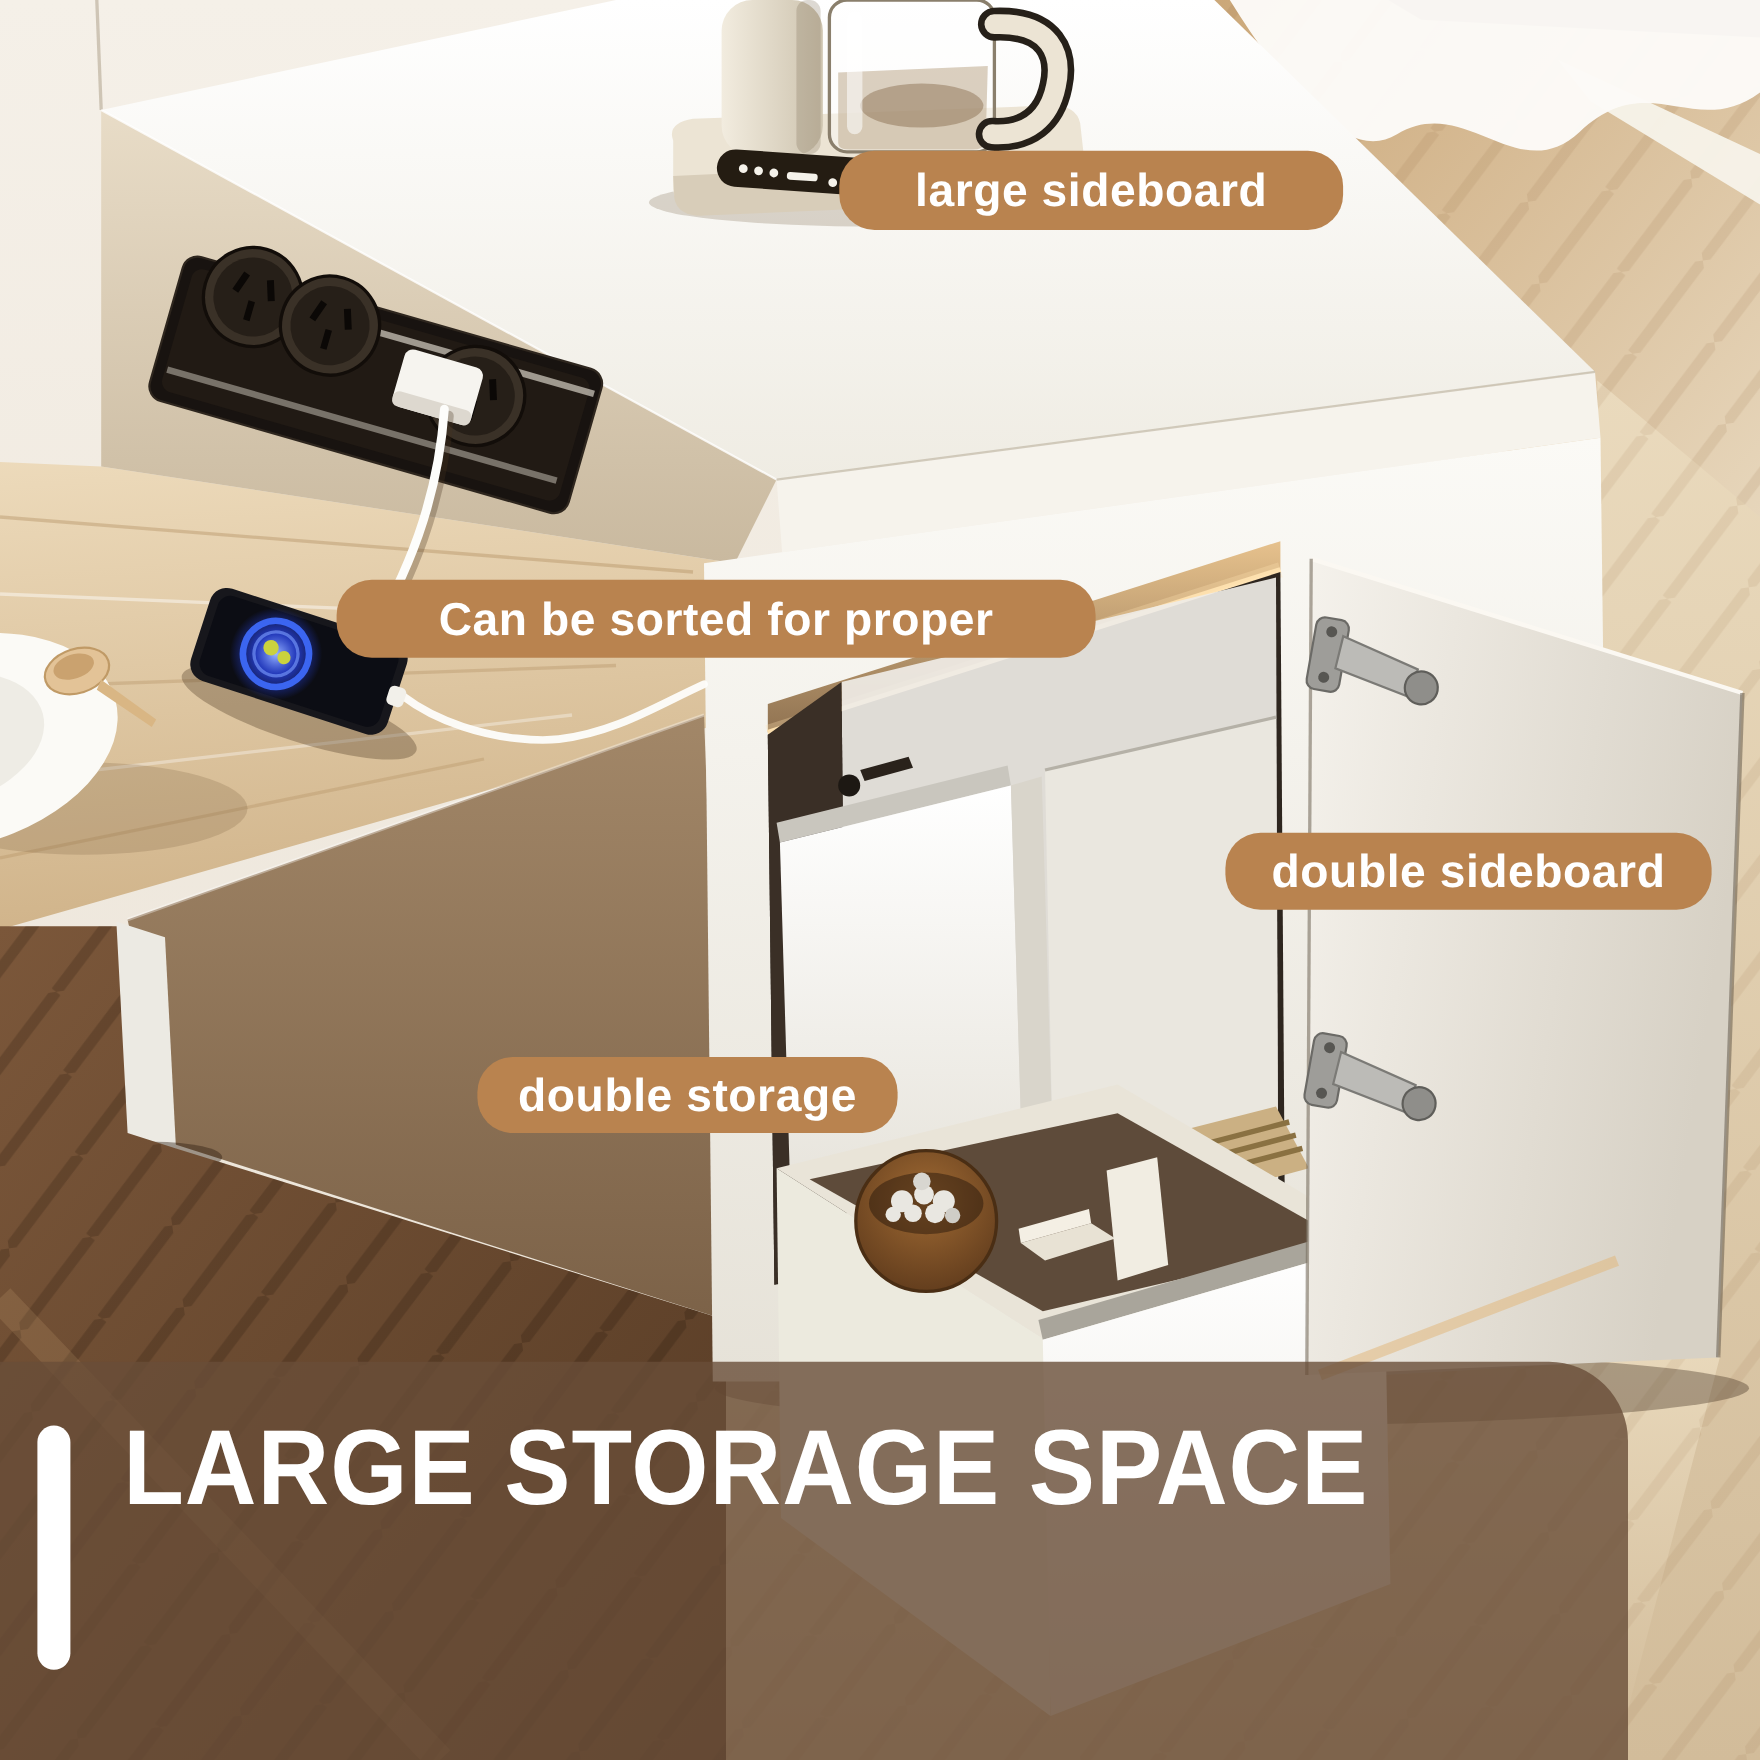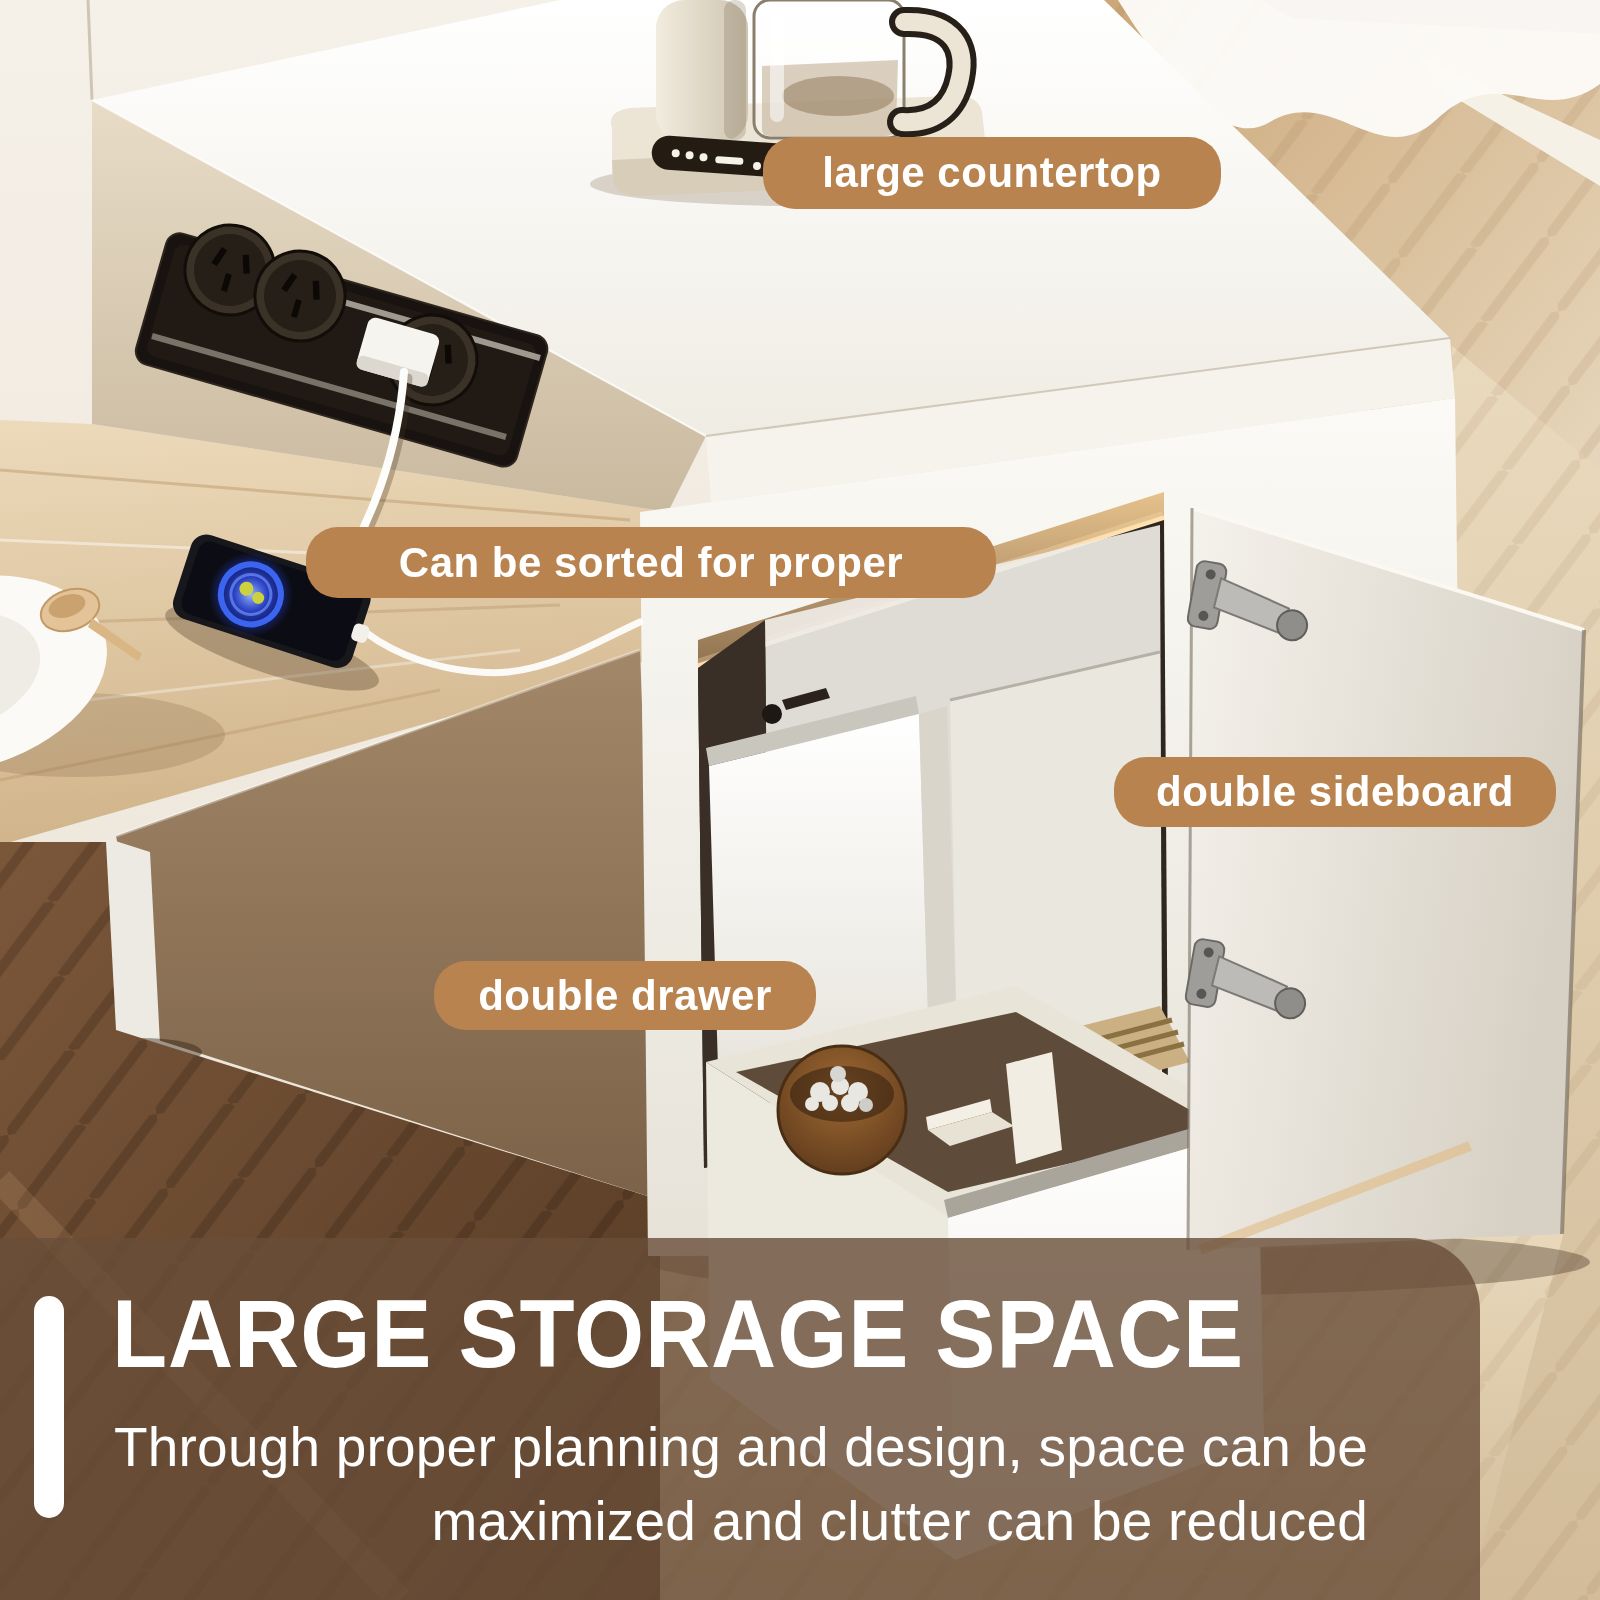--- a/index.html
+++ b/index.html
@@ -295,25 +295,23 @@
         <rect x="754" y="0" width="150" height="138" rx="16" fill="rgba(255,255,255,.45)" stroke="#8a7f6c" stroke-width="3"></rect>
         <path d="M762 66 L898 60 L896 130 Q894 136 884 136 L772 136 Q762 136 762 130 Z" fill="rgba(190,170,140,.55)"></path>
         <ellipse cx="838" cy="96" rx="56" ry="20" fill="rgba(110,75,40,.35)"></ellipse>
         <rect x="770" y="10" width="14" height="112" rx="7" fill="rgba(255,255,255,.55)"></rect>
         <path d="M904 22 C956 20 966 50 960 78 C954 108 934 124 902 122" fill="none" stroke="#262019" stroke-width="30" stroke-linecap="round"></path>
         <path d="M904 22 C956 20 966 50 960 78 C954 108 934 124 902 122" fill="none" stroke="#ece4d4" stroke-width="18" stroke-linecap="round"></path>
       </g>
     </g>
   </svg>
 
-  <div class="badge badge--countertop">large countertop</div>
+  <div class="badge badge--countertop">large sideboard</div>
   <div class="badge badge--sorted">Can be sorted for proper</div>
   <div class="badge badge--sideboard">double sideboard</div>
-  <div class="badge badge--drawer">double drawer</div>
+  <div class="badge badge--drawer">double storage</div>
 
   <div class="footer">
     <div class="accent-bar"></div>
     <div class="headline">LARGE STORAGE SPACE</div>
-    <div class="subtitle">Through proper planning and design, space can be
-maximized and clutter can be reduced</div>
   </div>
 
 </div>
 
 </body></html>

